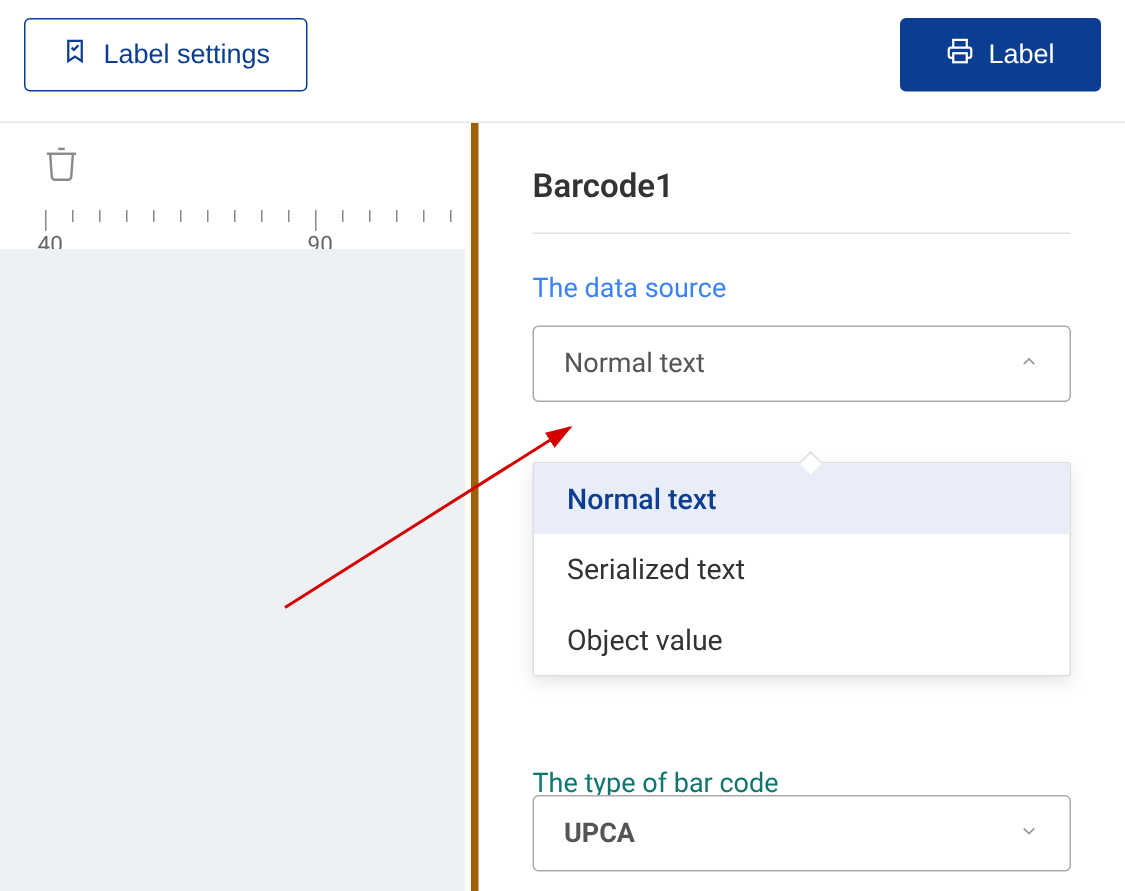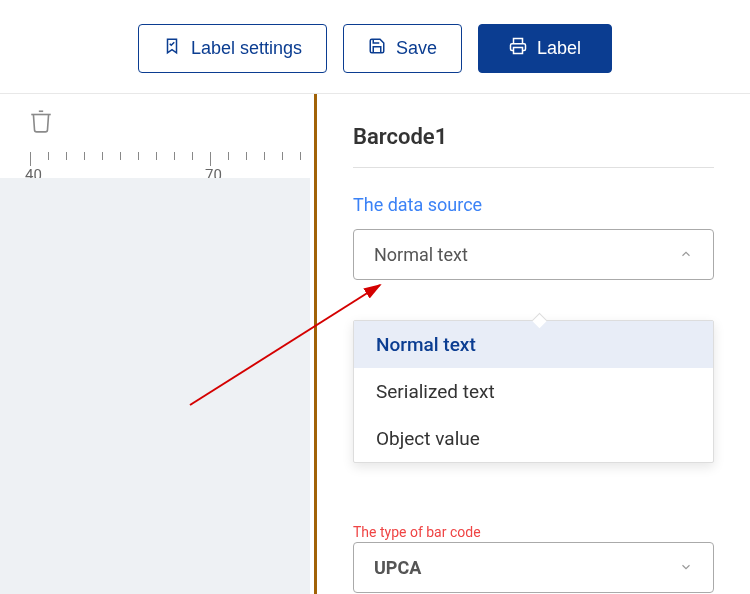--- a/index.html
+++ b/index.html
@@ -6,23 +6,23 @@
     body {
       font-family: -apple-system, BlinkMacSystemFont, "Segoe UI", Roboto, sans-serif;
       width: 750px;
       height: 594px;
       background: #fff;
       position: relative;
       overflow: hidden;
     }
     .toolbar {
       display: flex;
-      justify-content: center;
+      justify-content: space-between;
       gap: 16px;
-      padding: 24px 16px 20px;
+      padding: 12px 16px 20px;
       border-bottom: 1px solid #e8e8e8;
     }
     .btn {
       display: inline-flex;
       align-items: center;
       gap: 10px;
       padding: 12px 24px;
       font-size: 18px;
       border-radius: 4px;
       cursor: pointer;
@@ -80,21 +80,21 @@
       position: absolute;
       top: 84px;
       left: 0;
       width: 310px;
       bottom: 0;
       background: #eef1f4;
     }
     .right {
       flex: 1;
       padding: 30px 36px;
-      border-left: 3px solid #a16207;
+      border-left: 5px solid #a16207;
       position: relative;
     }
     .panel-title {
       font-size: 22px;
       font-weight: 600;
       color: #333;
       margin-bottom: 18px;
     }
     .divider {
       border: none;
@@ -154,22 +154,22 @@
     }
     .dropdown-item.selected {
       background: #e8edf7;
       color: #0b3d91;
       font-weight: 500;
     }
     .barcode-section-label {
       position: absolute;
       top: 430px;
       left: 36px;
-      font-size: 14px;
-      color: #ef4444;
+      font-size: 18px;
+      color: #0f766e;
     }
     .arrow-annot {
       position: absolute;
       top: 275px;
       left: 180px;
       z-index: 20;
       pointer-events: none;
     }
   </style>
 </head>
@@ -177,30 +177,20 @@
 
 <div class="toolbar">
   <button class="btn">
     <span>
       <svg width="18" height="18" viewBox="0 0 24 24" fill="none" stroke="currentColor" stroke-width="2">
           <path d="M6 3h12v18l-6-4-6 4V3z"></path>
           <path d="M9 9l2 2 4-4"></path>
         </svg>
     </span>
     <span>Label settings</span>
-  </button>
-  <button class="btn">
-    <span>
-      <svg width="18" height="18" viewBox="0 0 24 24" fill="none" stroke="currentColor" stroke-width="2">
-          <path d="M19 21H5a2 2 0 0 1-2-2V5a2 2 0 0 1 2-2h11l5 5v11a2 2 0 0 1-2 2z"></path>
-          <polyline points="17 21 17 13 7 13 7 21"></polyline>
-          <polyline points="7 3 7 8 15 8"></polyline>
-        </svg>
-    </span>
-    <span>Save</span>
   </button>
   <button class="btn btn-primary">
     <span>
       <svg width="18" height="18" viewBox="0 0 24 24" fill="none" stroke="currentColor" stroke-width="2">
           <polyline points="6 9 6 2 18 2 18 9"></polyline>
           <path d="M6 18H4a2 2 0 0 1-2-2v-5a2 2 0 0 1 2-2h16a2 2 0 0 1 2 2v5a2 2 0 0 1-2 2h-2"></path>
           <rect x="6" y="14" width="12" height="8"></rect>
         </svg>
     </span>
     <span>Label</span>
@@ -223,21 +213,21 @@
         <div class="tick small" style="left:48px"></div>
         <div class="tick small" style="left:66px"></div>
         <div class="tick small" style="left:84px"></div>
         <div class="tick small" style="left:102px"></div>
         <div class="tick small" style="left:120px"></div>
         <div class="tick small" style="left:138px"></div>
         <div class="tick small" style="left:156px"></div>
         <div class="tick small" style="left:174px"></div>
         <div class="tick small" style="left:192px"></div>
         <div class="tick big" style="left:210px"></div>
-        <div class="tick-label" style="left:205px">70</div>
+        <div class="tick-label" style="left:205px">90</div>
         <div class="tick small" style="left:228px"></div>
         <div class="tick small" style="left:246px"></div>
         <div class="tick small" style="left:264px"></div>
         <div class="tick small" style="left:282px"></div>
         <div class="tick small" style="left:300px"></div>
       </div>
     </div>
     <div class="canvas-area"></div>
   </div>
 

